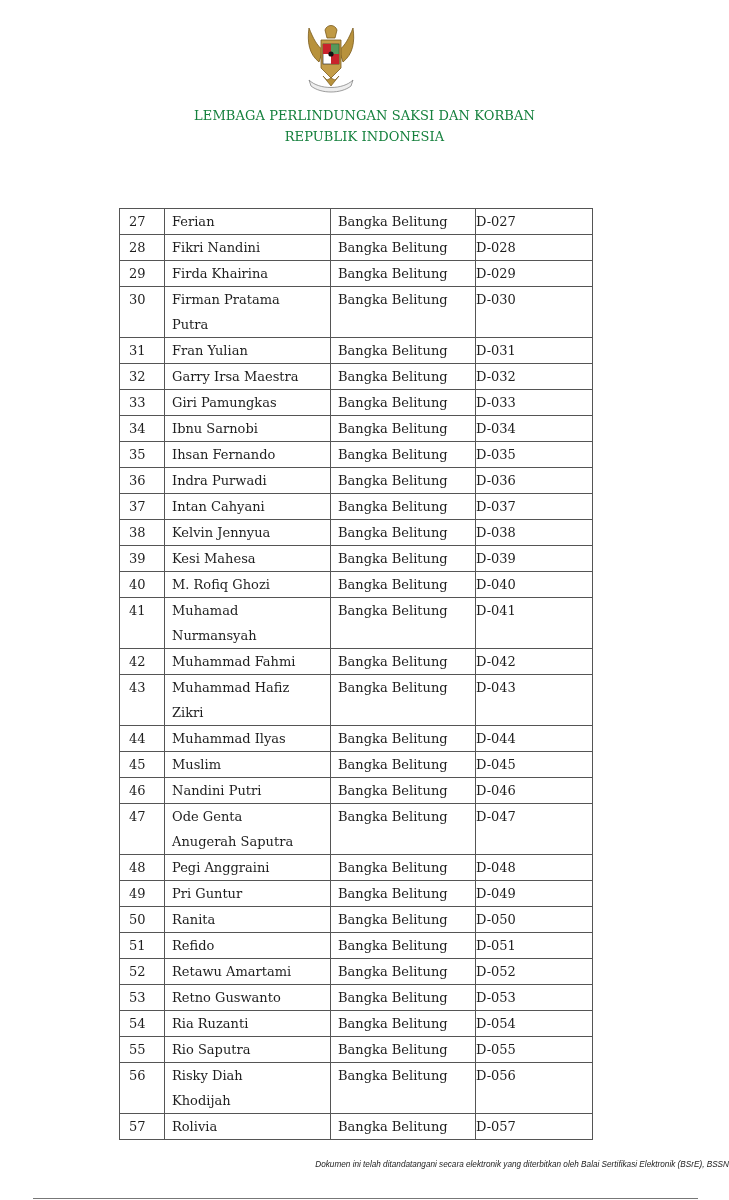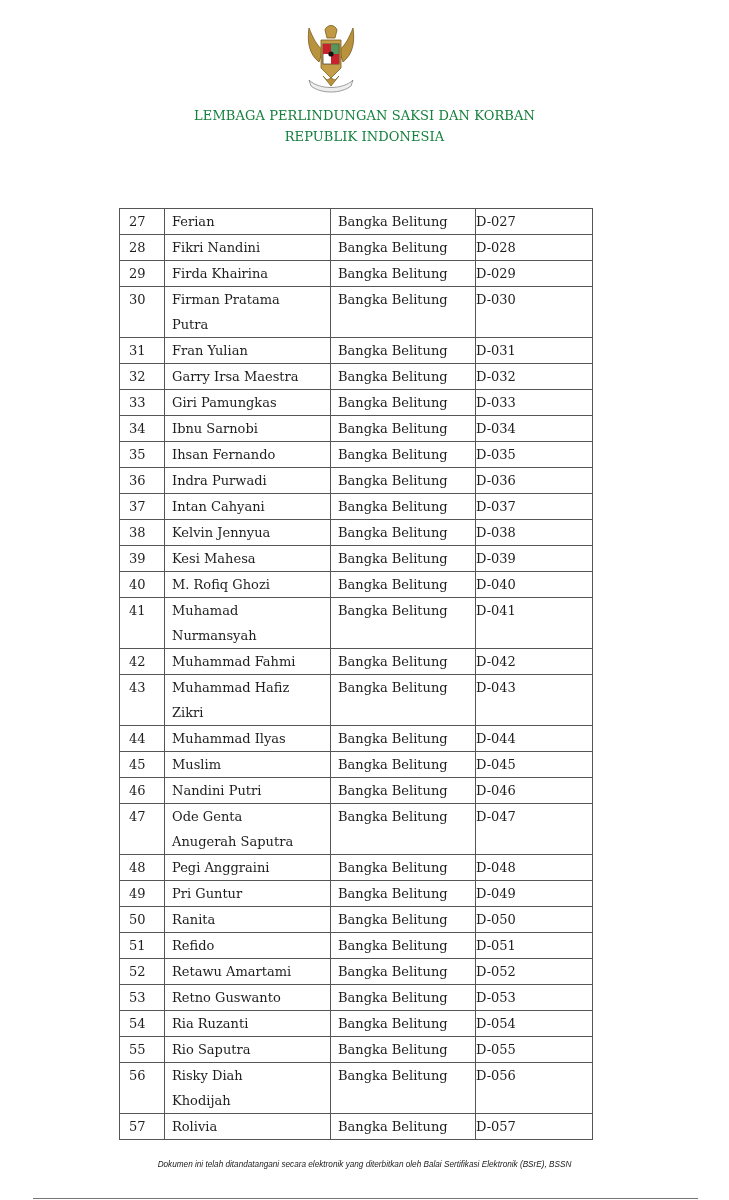--- a/index.html
+++ b/index.html
@@ -10,21 +10,21 @@
              font-family: "DejaVu Serif", serif; font-size: 13px; letter-spacing: 0.1px; color: #15803d; }
     .title.l1 { top: 108px; }
     .title.l2 { top: 129px; }
     table.list { position: absolute; left: 119px; top: 208px; border-collapse: collapse;
                  width: 473px; table-layout: fixed; font-size: 13px; }
     table.list td { border: 1px solid #555; padding: 0 0 0 7px; vertical-align: top;
                     line-height: 25px; height: 24px; white-space: nowrap; overflow: hidden; color: #1e1e1e; }
     table.list td.no { padding-left: 9px; }
     table.list td.code { text-align: left; padding-left: 0; }
     col.c1 { width: 45px; } col.c2 { width: 166px; } col.c3 { width: 145px; } col.c4 { width: 117px; }
-    .footer-note { position: absolute; top: 1160px; left: 0; width: 729px; text-align: center;
+    .footer-note { position: absolute; top: 1160px; left: 0; width: 729px; text-align: right;
                    font-family: "Liberation Sans", sans-serif; font-style: italic; font-size: 8.2px; color: #222; }
     .footer-rule { position: absolute; top: 1198px; left: 33px; width: 665px; height: 1px; background: #777; }
   </style>
 </head>
 <body>
 
 <div class="emblem">
   <svg width="52" height="78" viewBox="0 0 52 78">
 
     <path d="M4 8 C2 22 4 34 14 42 L18 30 C12 26 8 18 4 8 Z" fill="#b8923c" stroke="#7a5a1c" stroke-width="0.8"></path>

